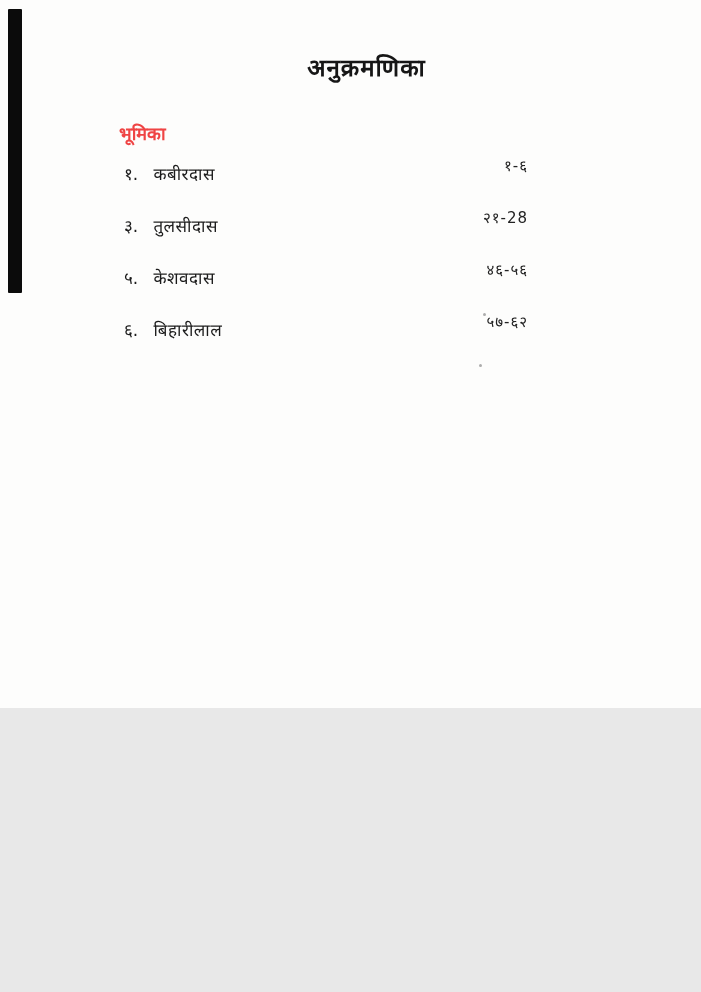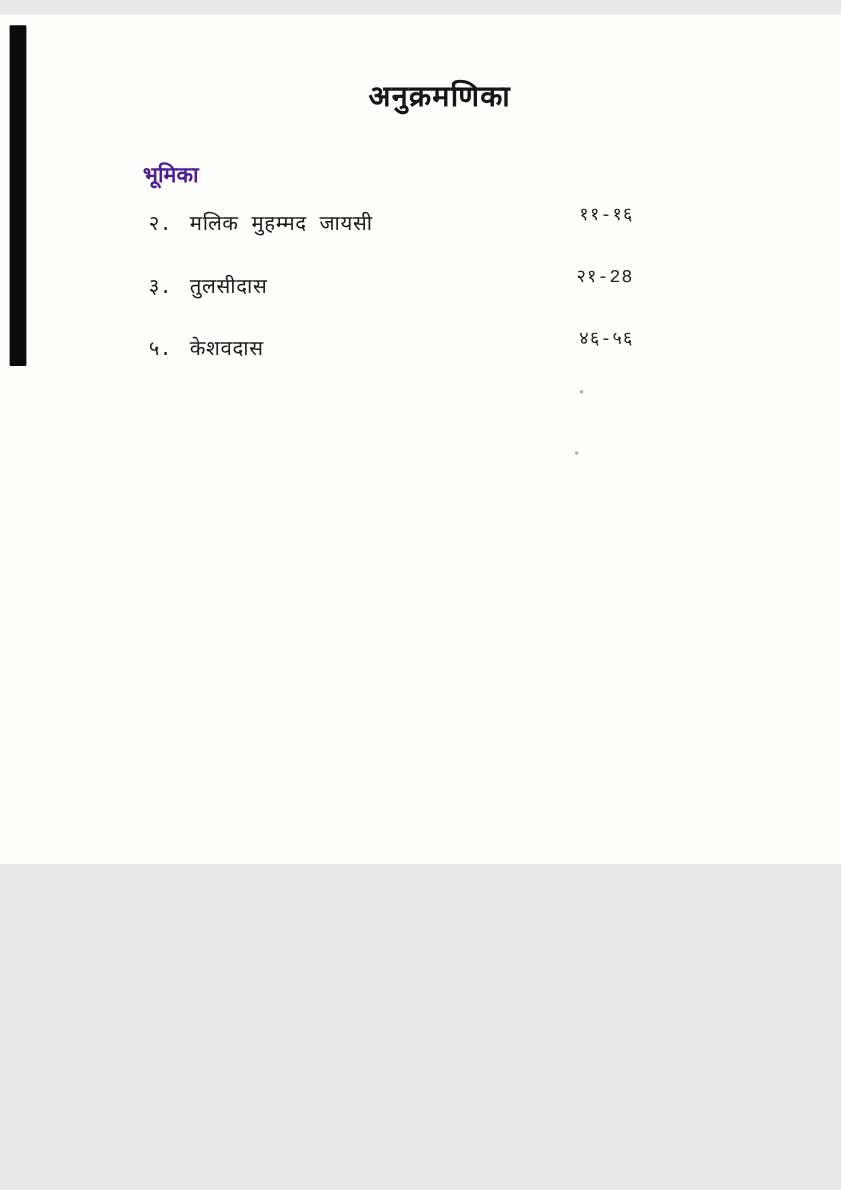--- a/index.html
+++ b/index.html
@@ -5,25 +5,24 @@
   html, body {
     margin: 0;
     padding: 0;
     background: #e8e8e8;
     font-family: "DejaVu Sans", sans-serif;
   }
   .page {
     position: relative;
     width: 701px;
     height: 708px;
-    margin: 12px auto;
+    margin: 0 auto;
     background: #fdfdfc;
     overflow: hidden;
     color: #1b1b1b;
-    font-family: Liberation Mono, monospace;
   }
   
   .scan-bar-left {
     position: absolute;
     left: 8px;
     top: 9px;
     width: 14px;
     height: 284px;
     background: #0b0b0b;
     border-radius: 1px;
@@ -48,21 +47,21 @@
     font-weight: bold;
     letter-spacing: 1px;
     color: #161616;
   }
   .section-heading {
     position: absolute;
     left: 119px;
     top: 121px;
     font-size: 18px;
     font-weight: bold;
-    color: #4c1d95;
+    color: #ef4444;
   }
   .toc {
     position: absolute;
     left: 124px;
     top: 162px;
     width: 404px;
   }
   .toc-row {
     position: relative;
     height: 20px;
@@ -103,23 +102,24 @@
 
   <div class="scan-bar-left"></div>
 
   <div class="scan-bar-bottom"></div>
 
   <h1 class="title">अनुक्रमणिका</h1>
 
   <div class="section-heading">भूमिका</div>
 
   <div class="toc" id="toc-list">
-      <div class="toc-row"><span class="toc-num">२.</span> <span class="toc-label">मलिक मुहम्मद जायसी</span><span class="toc-pages">११-१६</span></div>
+      <div class="toc-row"><span class="toc-num">१.</span> <span class="toc-label">कबीरदास</span><span class="toc-pages">१-६</span></div>
       <div class="toc-row"><span class="toc-num">३.</span> <span class="toc-label">तुलसीदास</span><span class="toc-pages">२१-28</span></div>
       <div class="toc-row"><span class="toc-num">५.</span> <span class="toc-label">केशवदास</span><span class="toc-pages">४६-५६</span></div>
+      <div class="toc-row"><span class="toc-num">६.</span> <span class="toc-label">बिहारीलाल</span><span class="toc-pages">५७-६२</span></div>
     </div>
 
   <div class="speck" style="left:483px; top:313px;"></div>
   <div class="speck" style="left:479px; top:364px;"></div>
   <div class="speck" style="left:586px; top:718px;"></div>
   <div class="speck" style="left:431px; top:860px;"></div>
   <div class="speck" style="left:102px; top:906px;"></div>
   <div class="speck" style="left:95px;  top:818px;"></div>
   <div class="speck" style="left:380px; top:712px;"></div>
 

